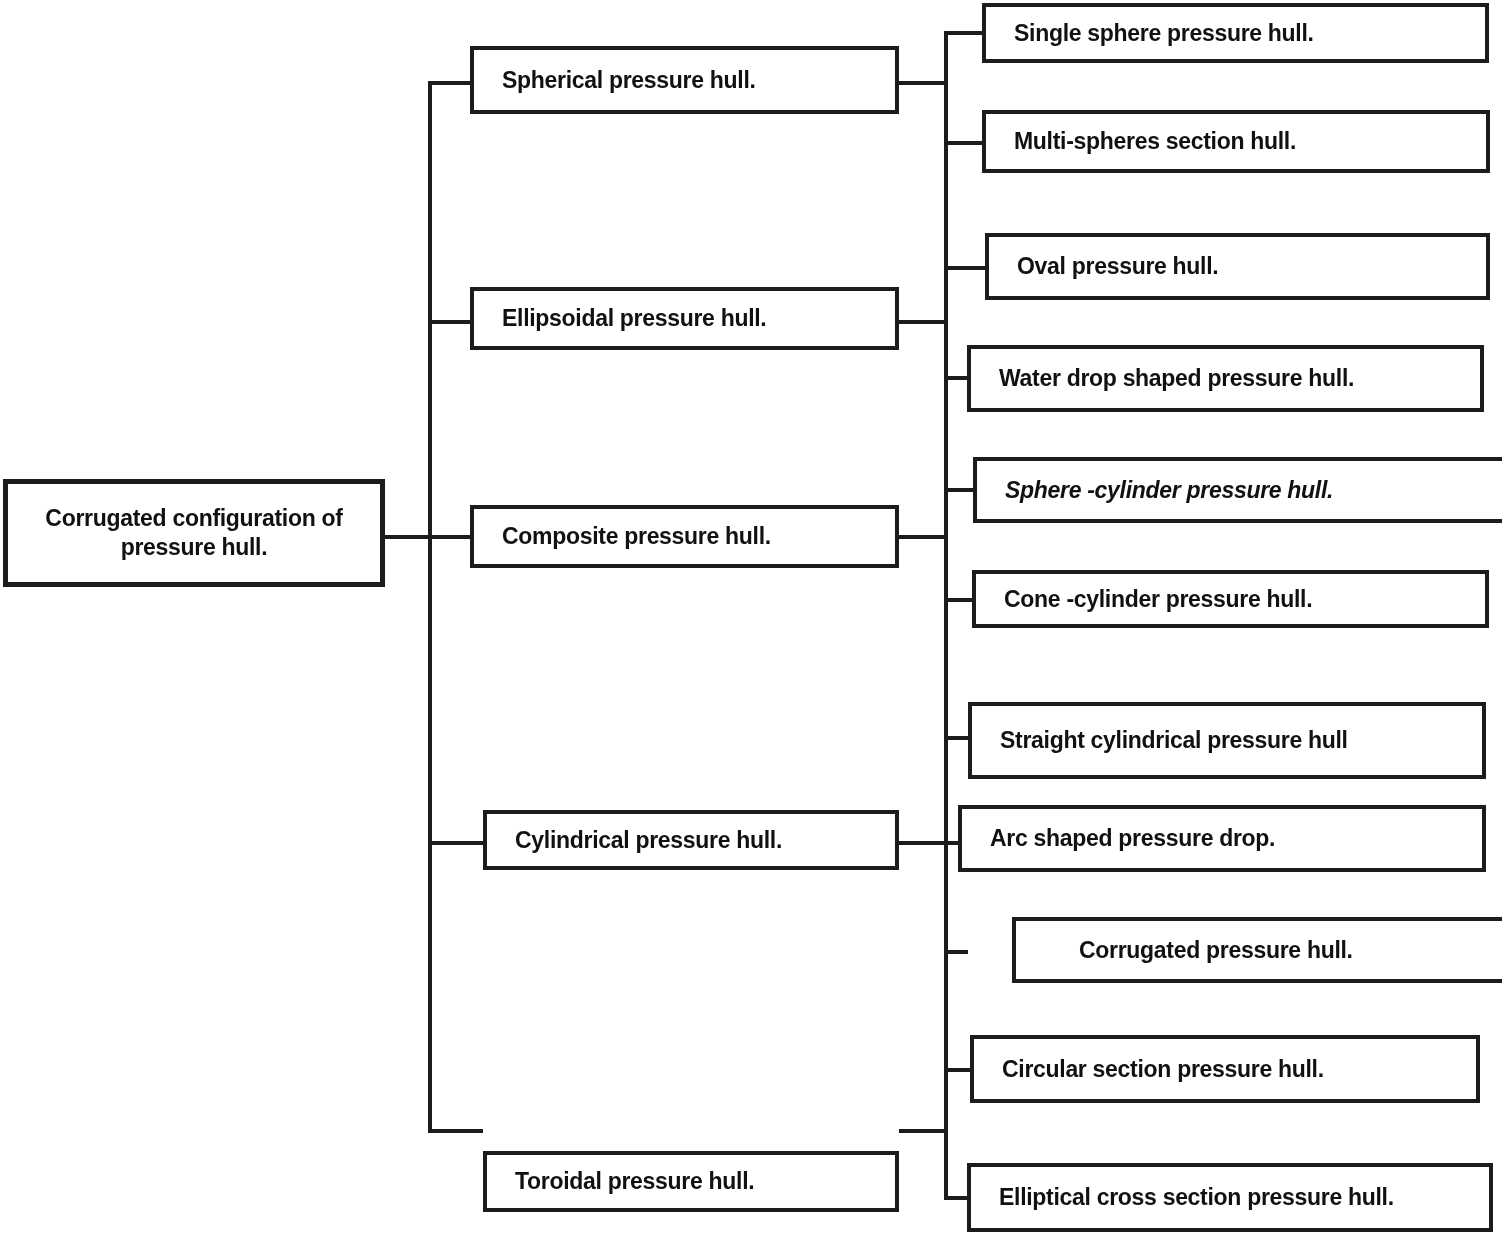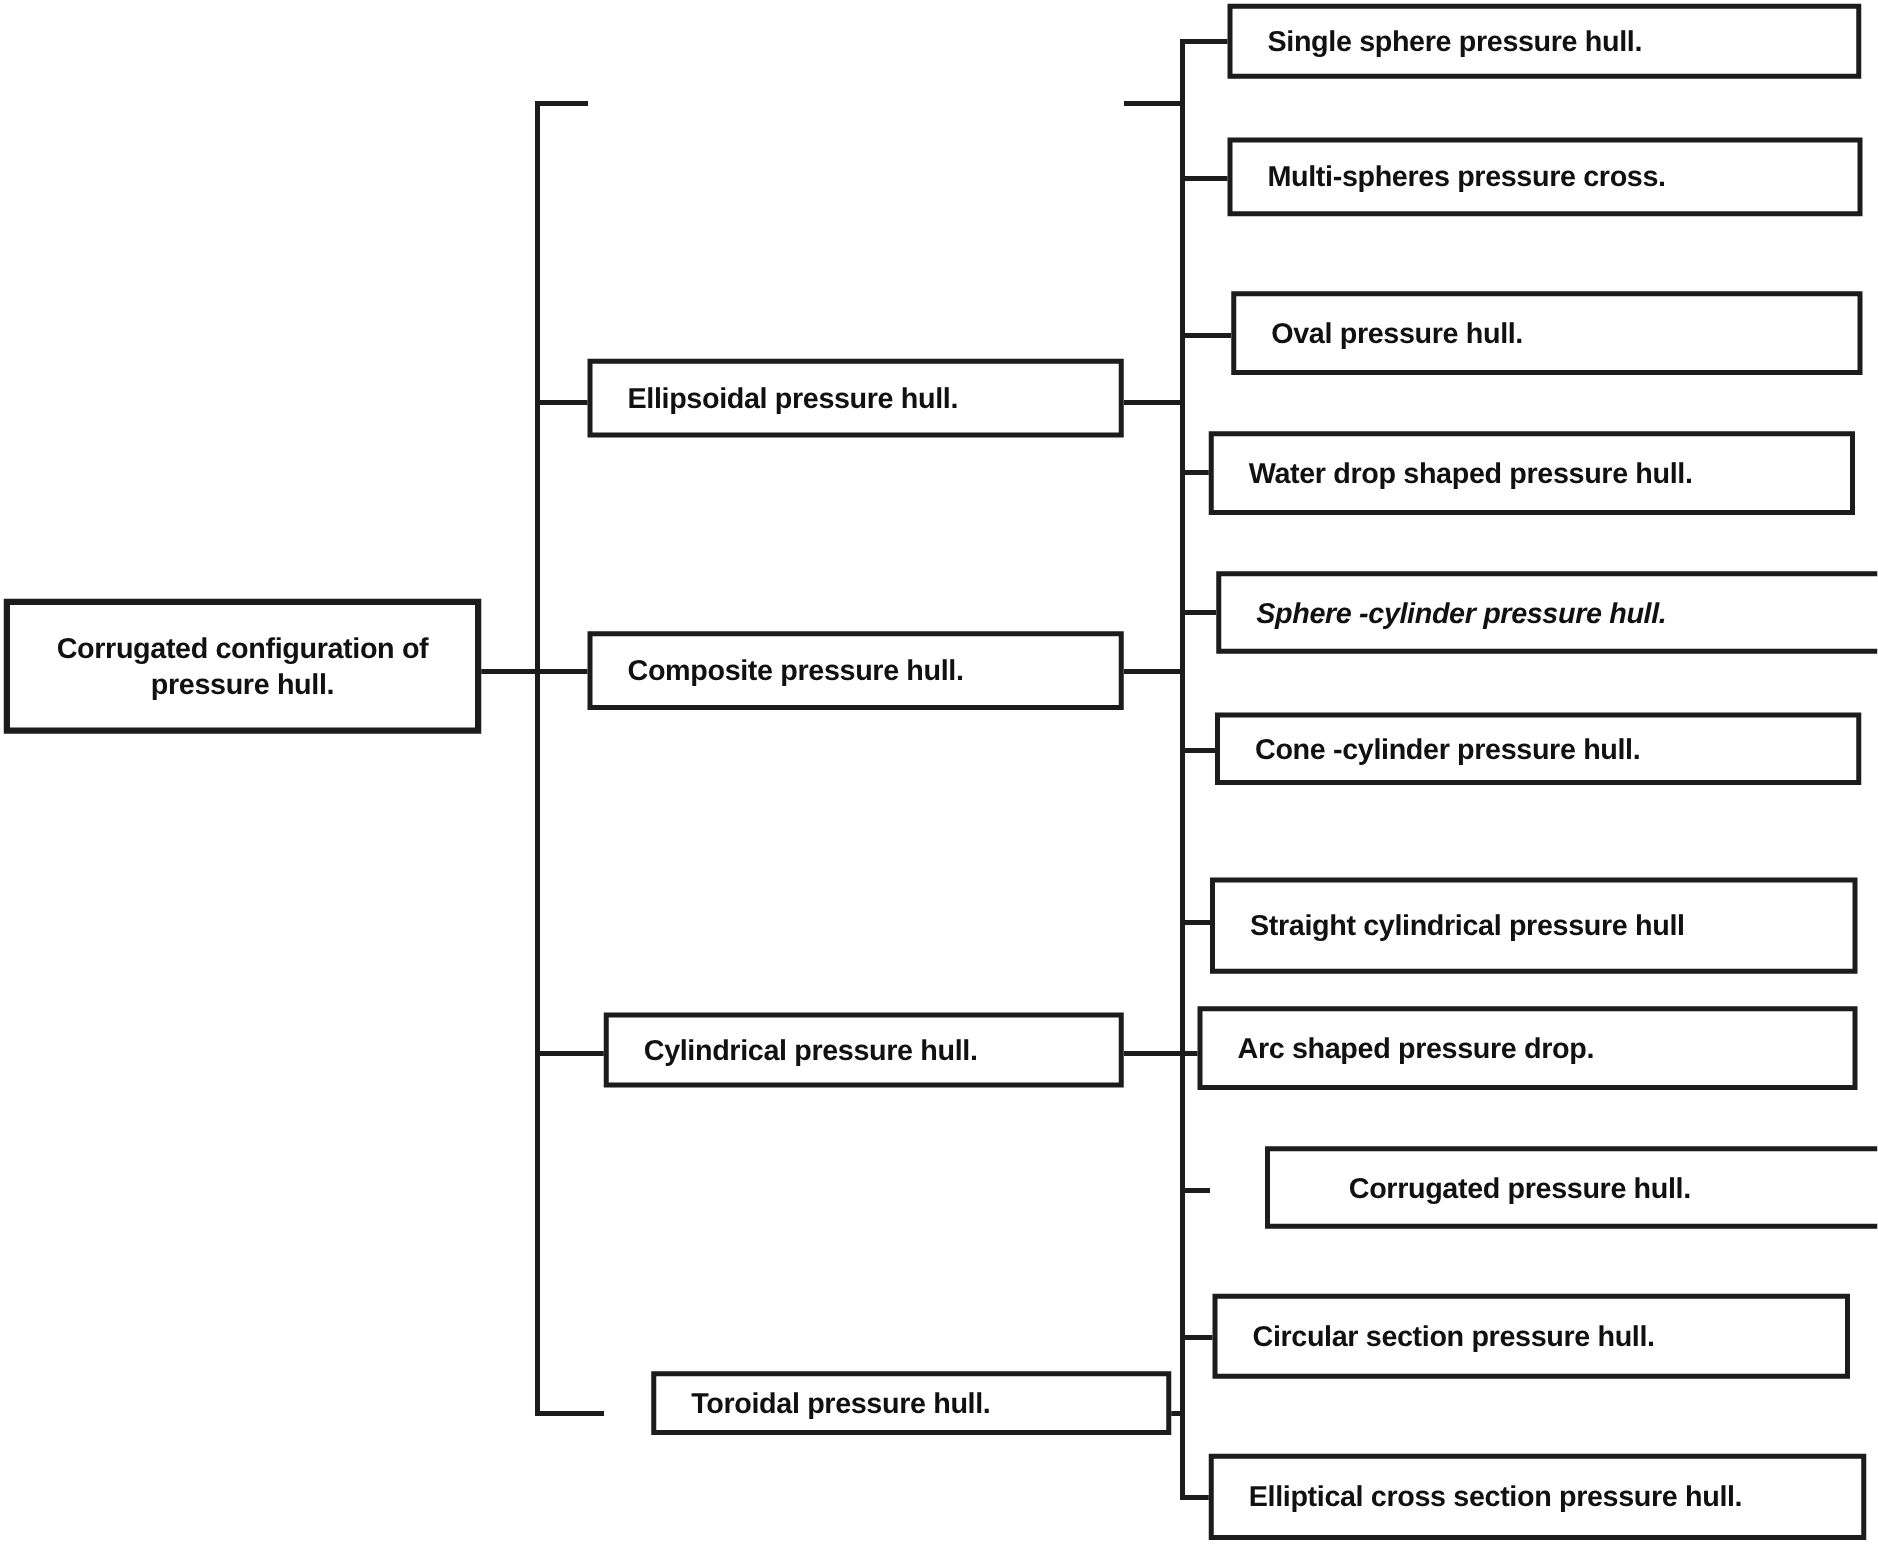--- a/index.html
+++ b/index.html
@@ -72,38 +72,41 @@
     <line x1="946" y1="738" x2="968" y2="738"></line>
     <line x1="946" y1="952" x2="968" y2="952"></line>
     <line x1="946" y1="1070" x2="970" y2="1070"></line>
     <line x1="946" y1="1198" x2="967" y2="1198"></line>
   </svg>
 
   <div class="node root" style="left:3px; top:479px; width:382px; height:108px;">
     <span class="lbl">Corrugated configuration of pressure hull.</span>
   </div>
 
+  <div class="node mid" style="left:470px; top:46px; width:429px; height:68px;">
+    <span class="lbl">Spherical pressure hull.</span>
+  </div>
   <div class="node mid" style="left:470px; top:287px; width:429px; height:63px;">
     <span class="lbl">Ellipsoidal pressure hull.</span>
   </div>
   <div class="node mid" style="left:483px; top:810px; width:416px; height:60px;">
     <span class="lbl">Cylindrical pressure hull.</span>
   </div>
   <div class="node mid" style="left:470px; top:505px; width:429px; height:63px;">
     <span class="lbl">Composite pressure hull.</span>
   </div>
-  <div class="node mid" style="left:483px; top:1097px; width:416px; height:51px;margin-left:38px;">
+  <div class="node mid" style="left:483px; top:1151px; width:416px; height:61px;">
     <span class="lbl">Toroidal pressure hull.</span>
   </div>
 
   <div class="node leaf" style="left:982px; top:3px; width:507px; height:60px;">
     <span class="lbl">Single sphere pressure hull.</span>
   </div>
   <div class="node leaf" style="left:982px; top:110px; width:508px; height:63px;">
-    <span class="lbl">Multi-spheres pressure cross.</span>
+    <span class="lbl">Multi-spheres section hull.</span>
   </div>
   <div class="node leaf" style="left:985px; top:233px; width:505px; height:67px;">
     <span class="lbl">Oval pressure hull.</span>
   </div>
   <div class="node leaf" style="left:967px; top:345px; width:517px; height:67px;">
     <span class="lbl">Water drop shaped pressure hull.</span>
   </div>
   <div class="node leaf" style="left:973px; top:457px; width:608px; height:66px;font-style:italic;">
     <span class="lbl">Sphere -cylinder pressure hull.</span>
   </div>

